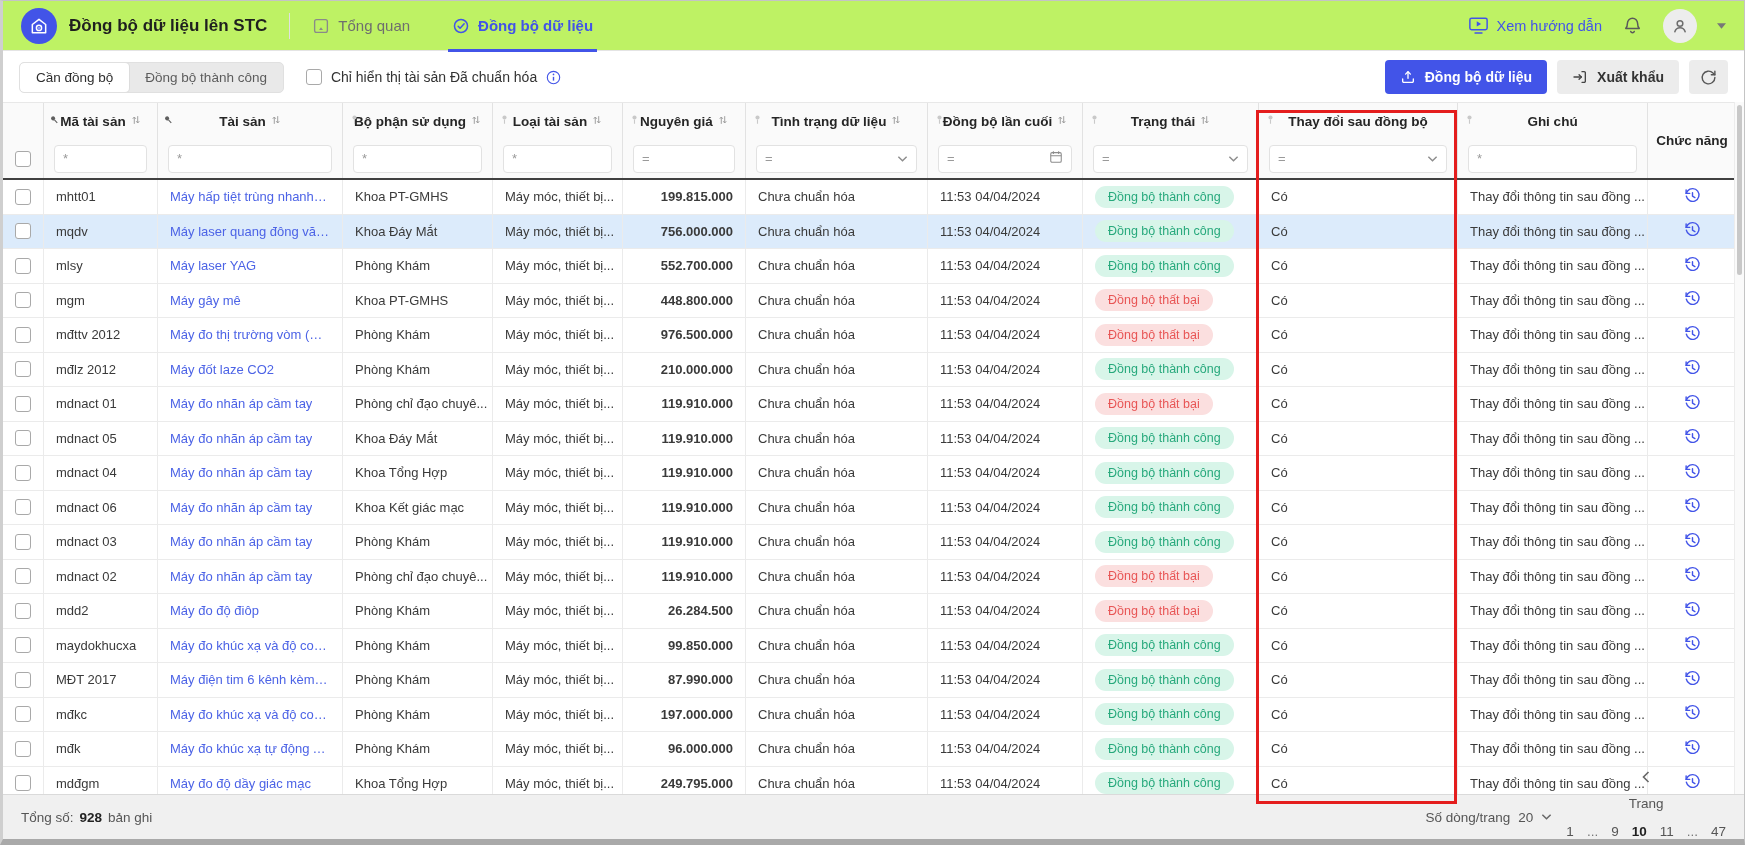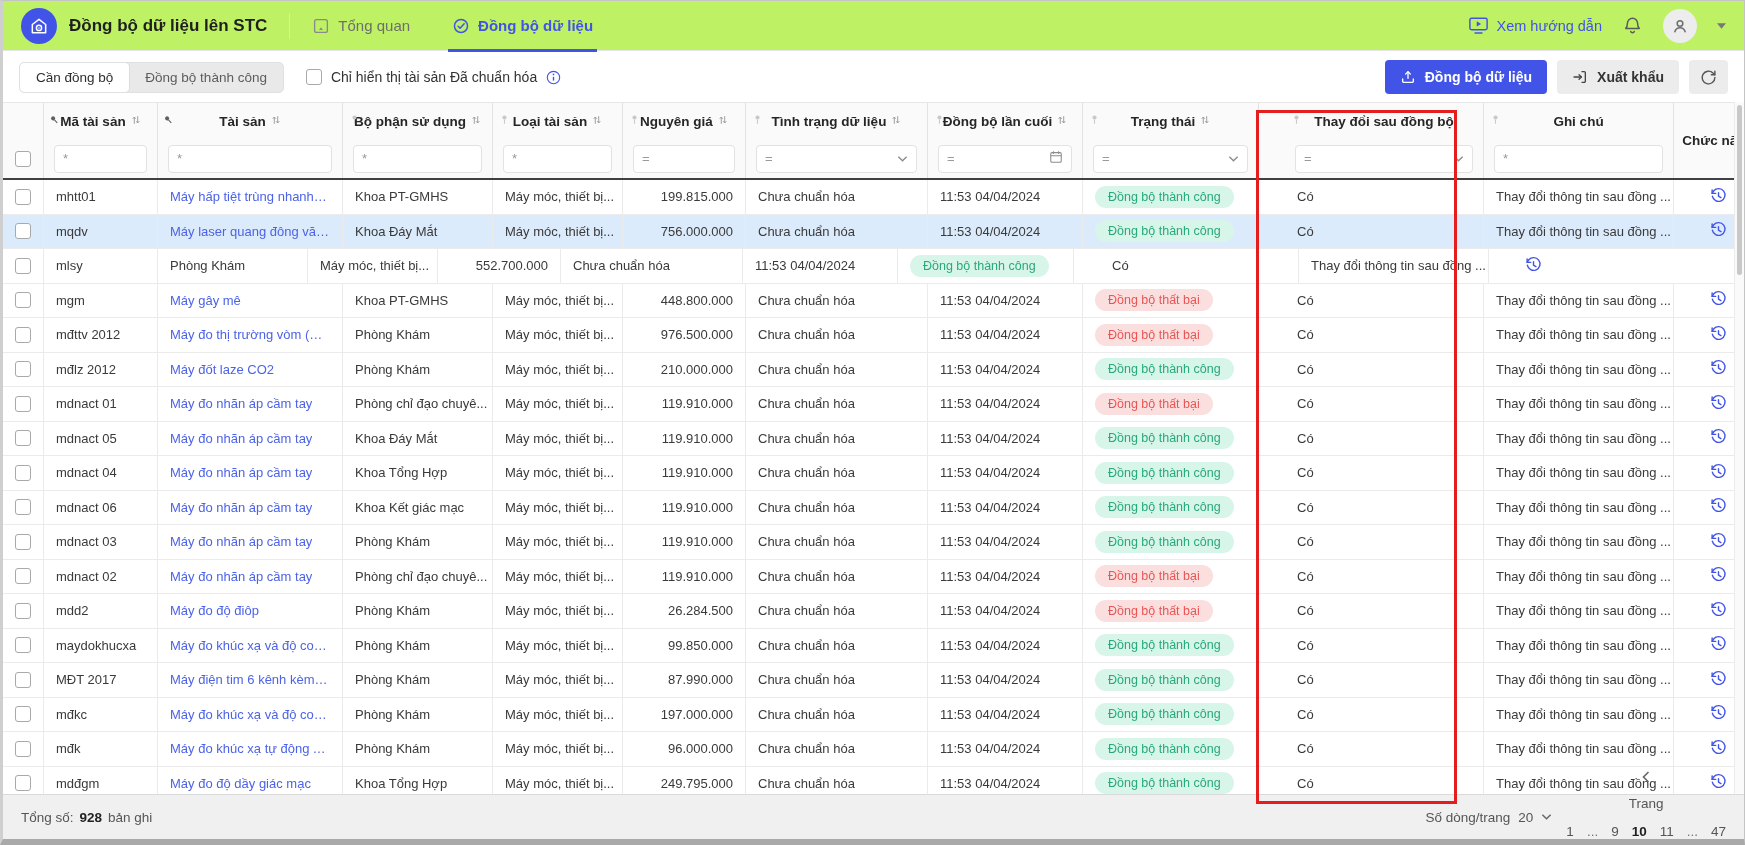--- a/index.html
+++ b/index.html
@@ -54,32 +54,32 @@
   .hsort{color:#9a9a9a;margin-left:5px;}
   .hfilter{height:40px;display:flex;align-items:center;}
   .fbox{flex:1;margin:0 10px;height:28px;background:#fff;border:1px solid #e2e2e2;border-radius:4px;display:flex;align-items:center;justify-content:space-between;padding:0 8px;box-sizing:border-box;color:#9a9a9a;font-size:13px;cursor:text;}
   .fbox .fic{color:#8c8c8c;}
   .hsingle{flex:1;display:flex;align-items:center;justify-content:center;font-size:13.5px;font-weight:700;color:#262626;}
   .tbody{}
   .trow{display:flex;height:34.5px;box-sizing:border-box;border-bottom:1px solid #ebebeb;background:#fff;}
   .trow.hl{background:#dcebfb;}
   .cell{box-sizing:border-box;border-right:1px solid #ebebeb;display:flex;align-items:center;padding:0 12px;font-size:13px;color:#3a3a3a;white-space:nowrap;overflow:hidden;}
   .cell.center{justify-content:center;padding:0;}
-  .cell.right{justify-content:flex-end;}
+  .cell.right{justify-content:flex-end;font-weight:bold;}
   .alink{color:#4c63e6;cursor:pointer;overflow:hidden;text-overflow:ellipsis;}
   .badge{font-size:12.5px;padding:4px 13px;border-radius:12px;white-space:nowrap;}
   .badge.success{background:#d8f5e9;color:#27a97c;}
   .badge.fail{background:#fbdfdf;color:#e85555;}
   .histbtn{color:#4254e8;cursor:pointer;}
 
   
   .c0{width:41px;flex:0 0 41px;}  .c1{width:114px;flex:0 0 114px;} .c2{width:185px;flex:0 0 185px;}
   .c3{width:150px;flex:0 0 150px;}.c4{width:130px;flex:0 0 130px;} .c5{width:123px;flex:0 0 123px;}
   .c6{width:182px;flex:0 0 182px;}.c7{width:155px;flex:0 0 155px;} .c8{width:176px;flex:0 0 176px;}
-  .c9{width:199px;flex:0 0 199px;margin-left:26px;}.c10{width:190px;flex:0 0 190px;}.c11{width:88px;flex:0 0 88px;border-right:none;}
+  .c9{width:199px;flex:0 0 199px;}.c10{width:190px;flex:0 0 190px;}.c11{width:88px;flex:0 0 88px;border-right:none;}
 
   
   .redbox{position:absolute;left:1253px;top:109px;width:201px;height:694px;border:3px solid #e41d1d;box-sizing:border-box;pointer-events:none;z-index:20;}
 
   
   .sbar{position:absolute;right:0;top:101px;bottom:45px;width:10px;background:#fafafa;border-left:1px solid #ececec;box-sizing:border-box;}
   .sthumb{position:absolute;left:2px;right:2px;top:3px;height:170px;background:#c8c8c8;border-radius:3px;}
 
   
   .footer{position:absolute;left:0;right:0;bottom:0;height:45px;background:#f0f0f0;border-top:1px solid #dadada;
@@ -516,20 +516,23 @@
                   <path d="M12 8v5l3.4 2"></path>
                 </svg>
               </span></span>
           </div>
         </div>
         <div class="trow">
           <div class="cell c0 center">
             <span class="cb"></span>
           </div>
           <div class="cell c1">mlsy</div>
+          <div class="cell c2">
+            <span class="alink">Máy laser YAG</span>
+          </div>
           <div class="cell c3">Phòng Khám</div>
           <div class="cell c4">Máy móc, thiết bị...</div>
           <div class="cell c5 right">552.700.000</div>
           <div class="cell c6">Chưa chuẩn hóa</div>
           <div class="cell c7">11:53 04/04/2024</div>
           <div class="cell c8">
             <span class="badge success">Đồng bộ thành công</span>
           </div>
           <div class="cell c9">Có</div>
           <div class="cell c10">Thay đổi thông tin sau đồng ...</div>

